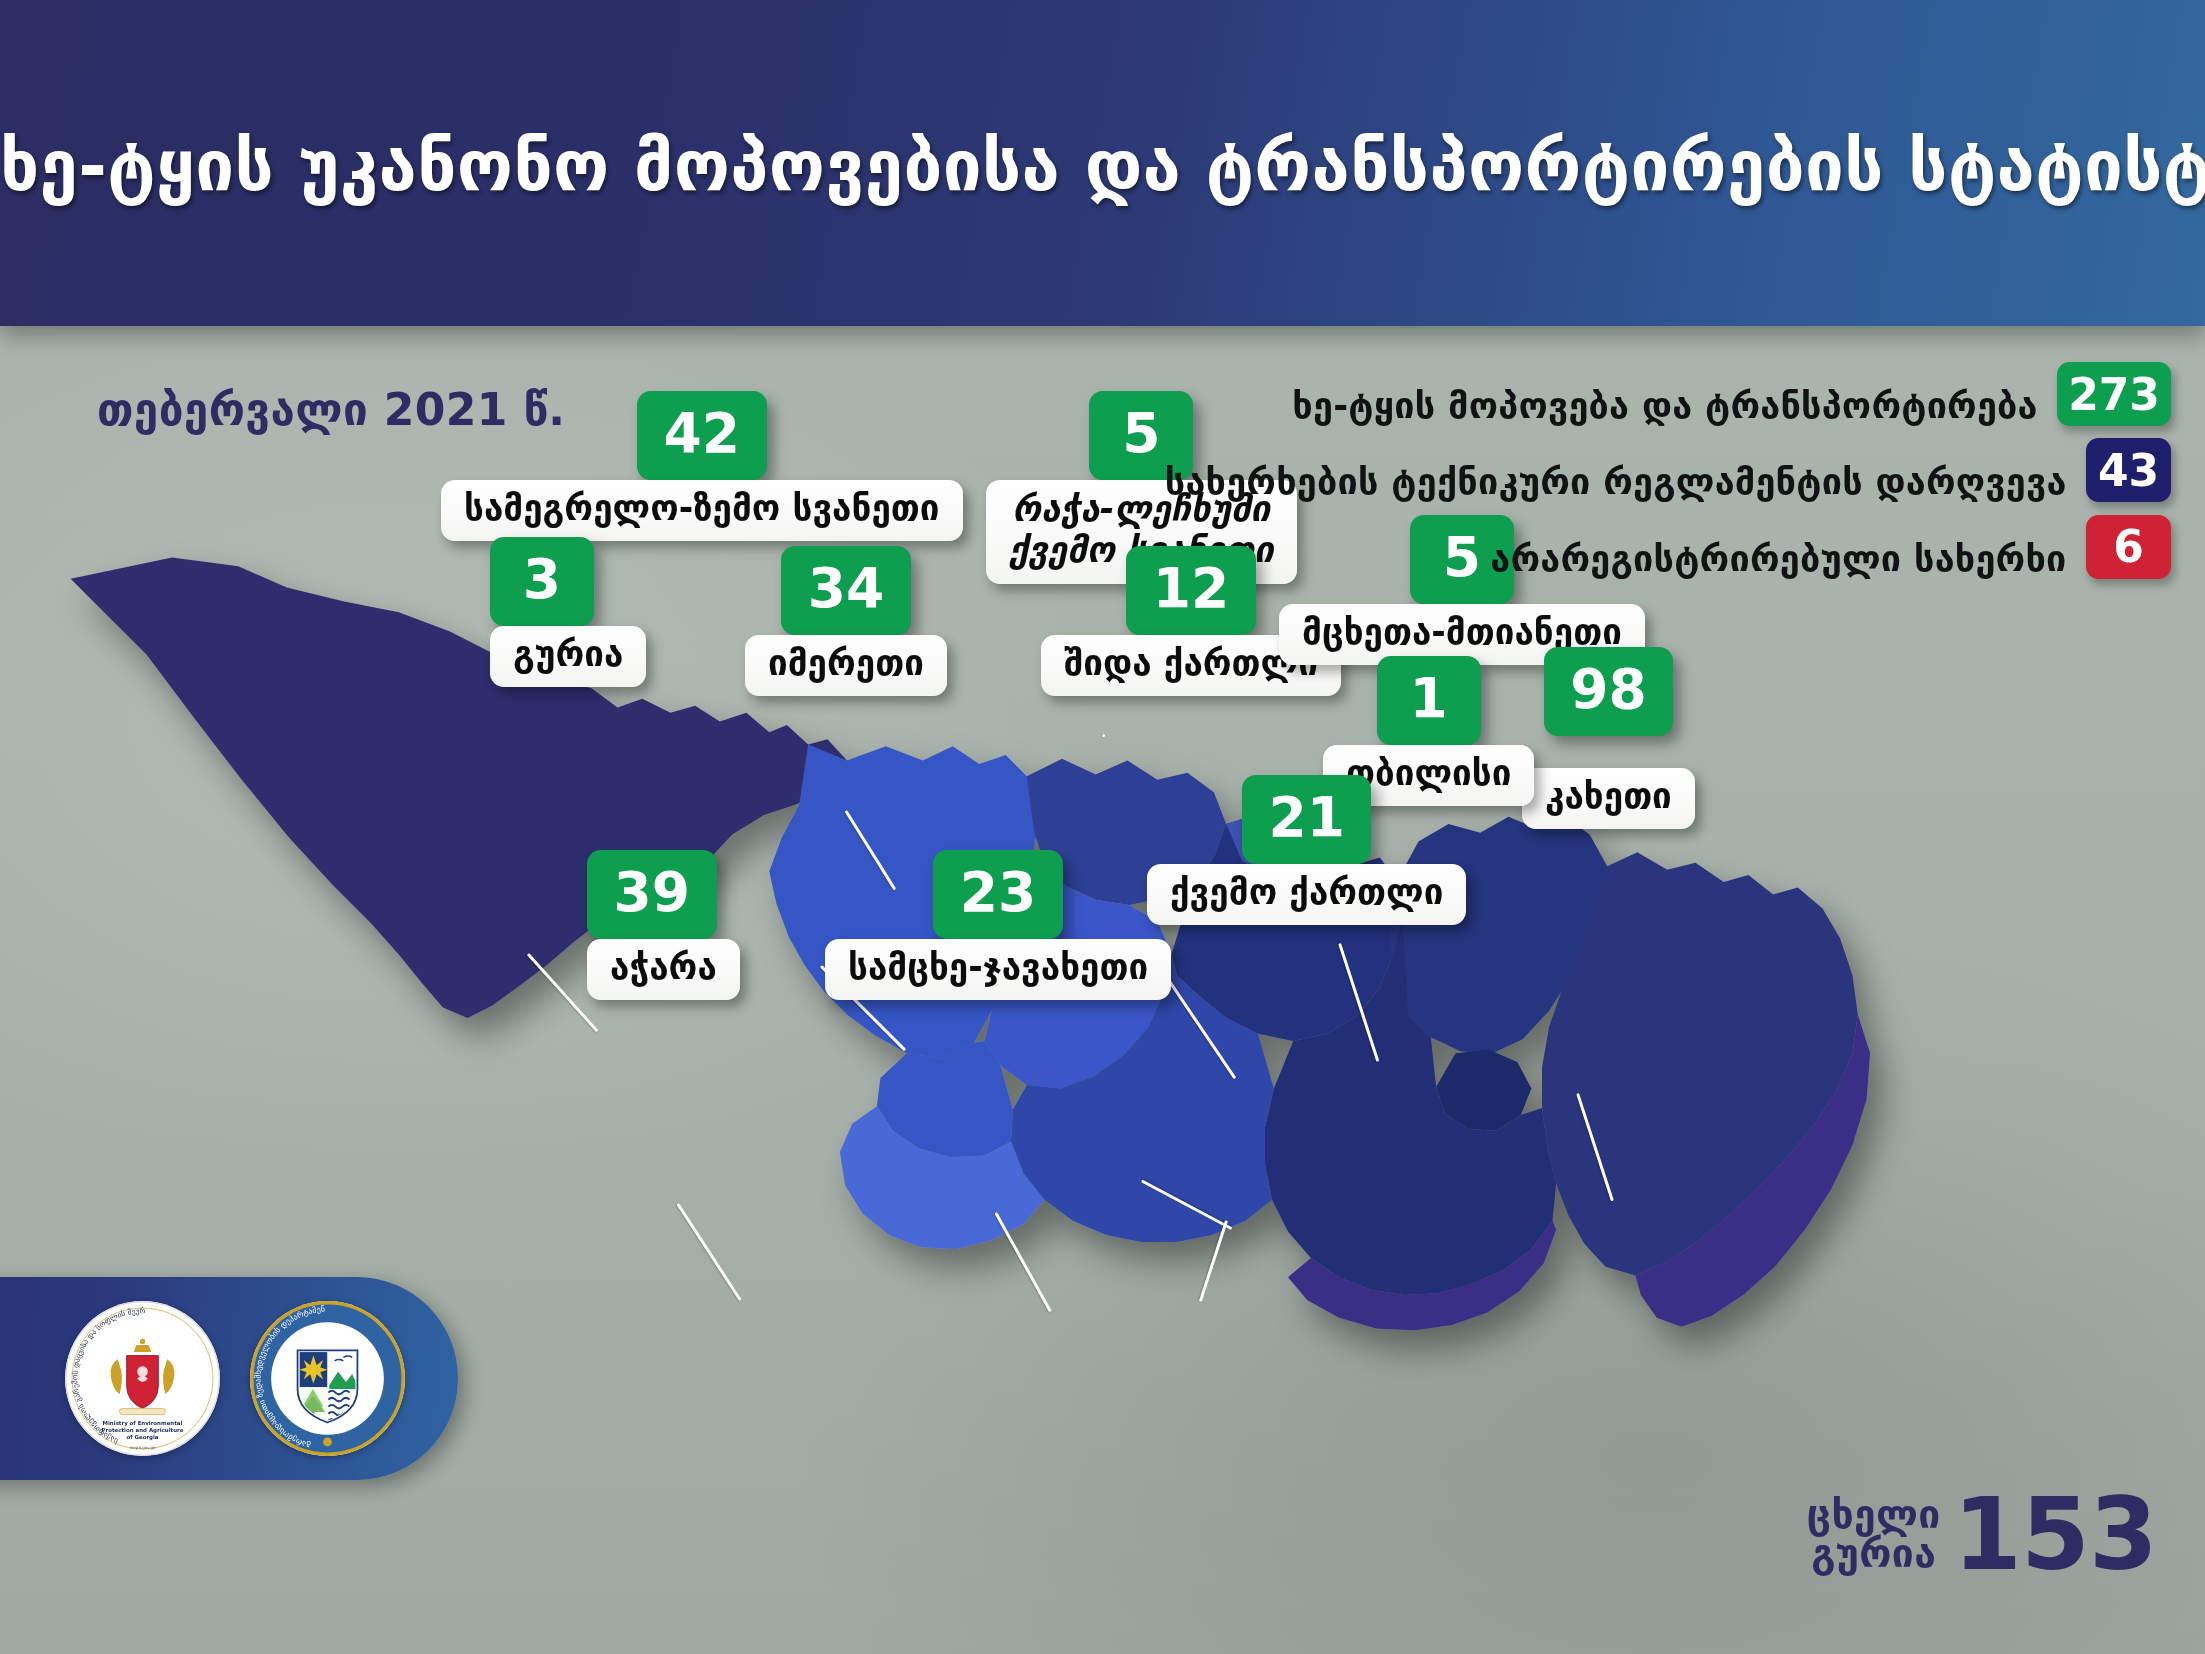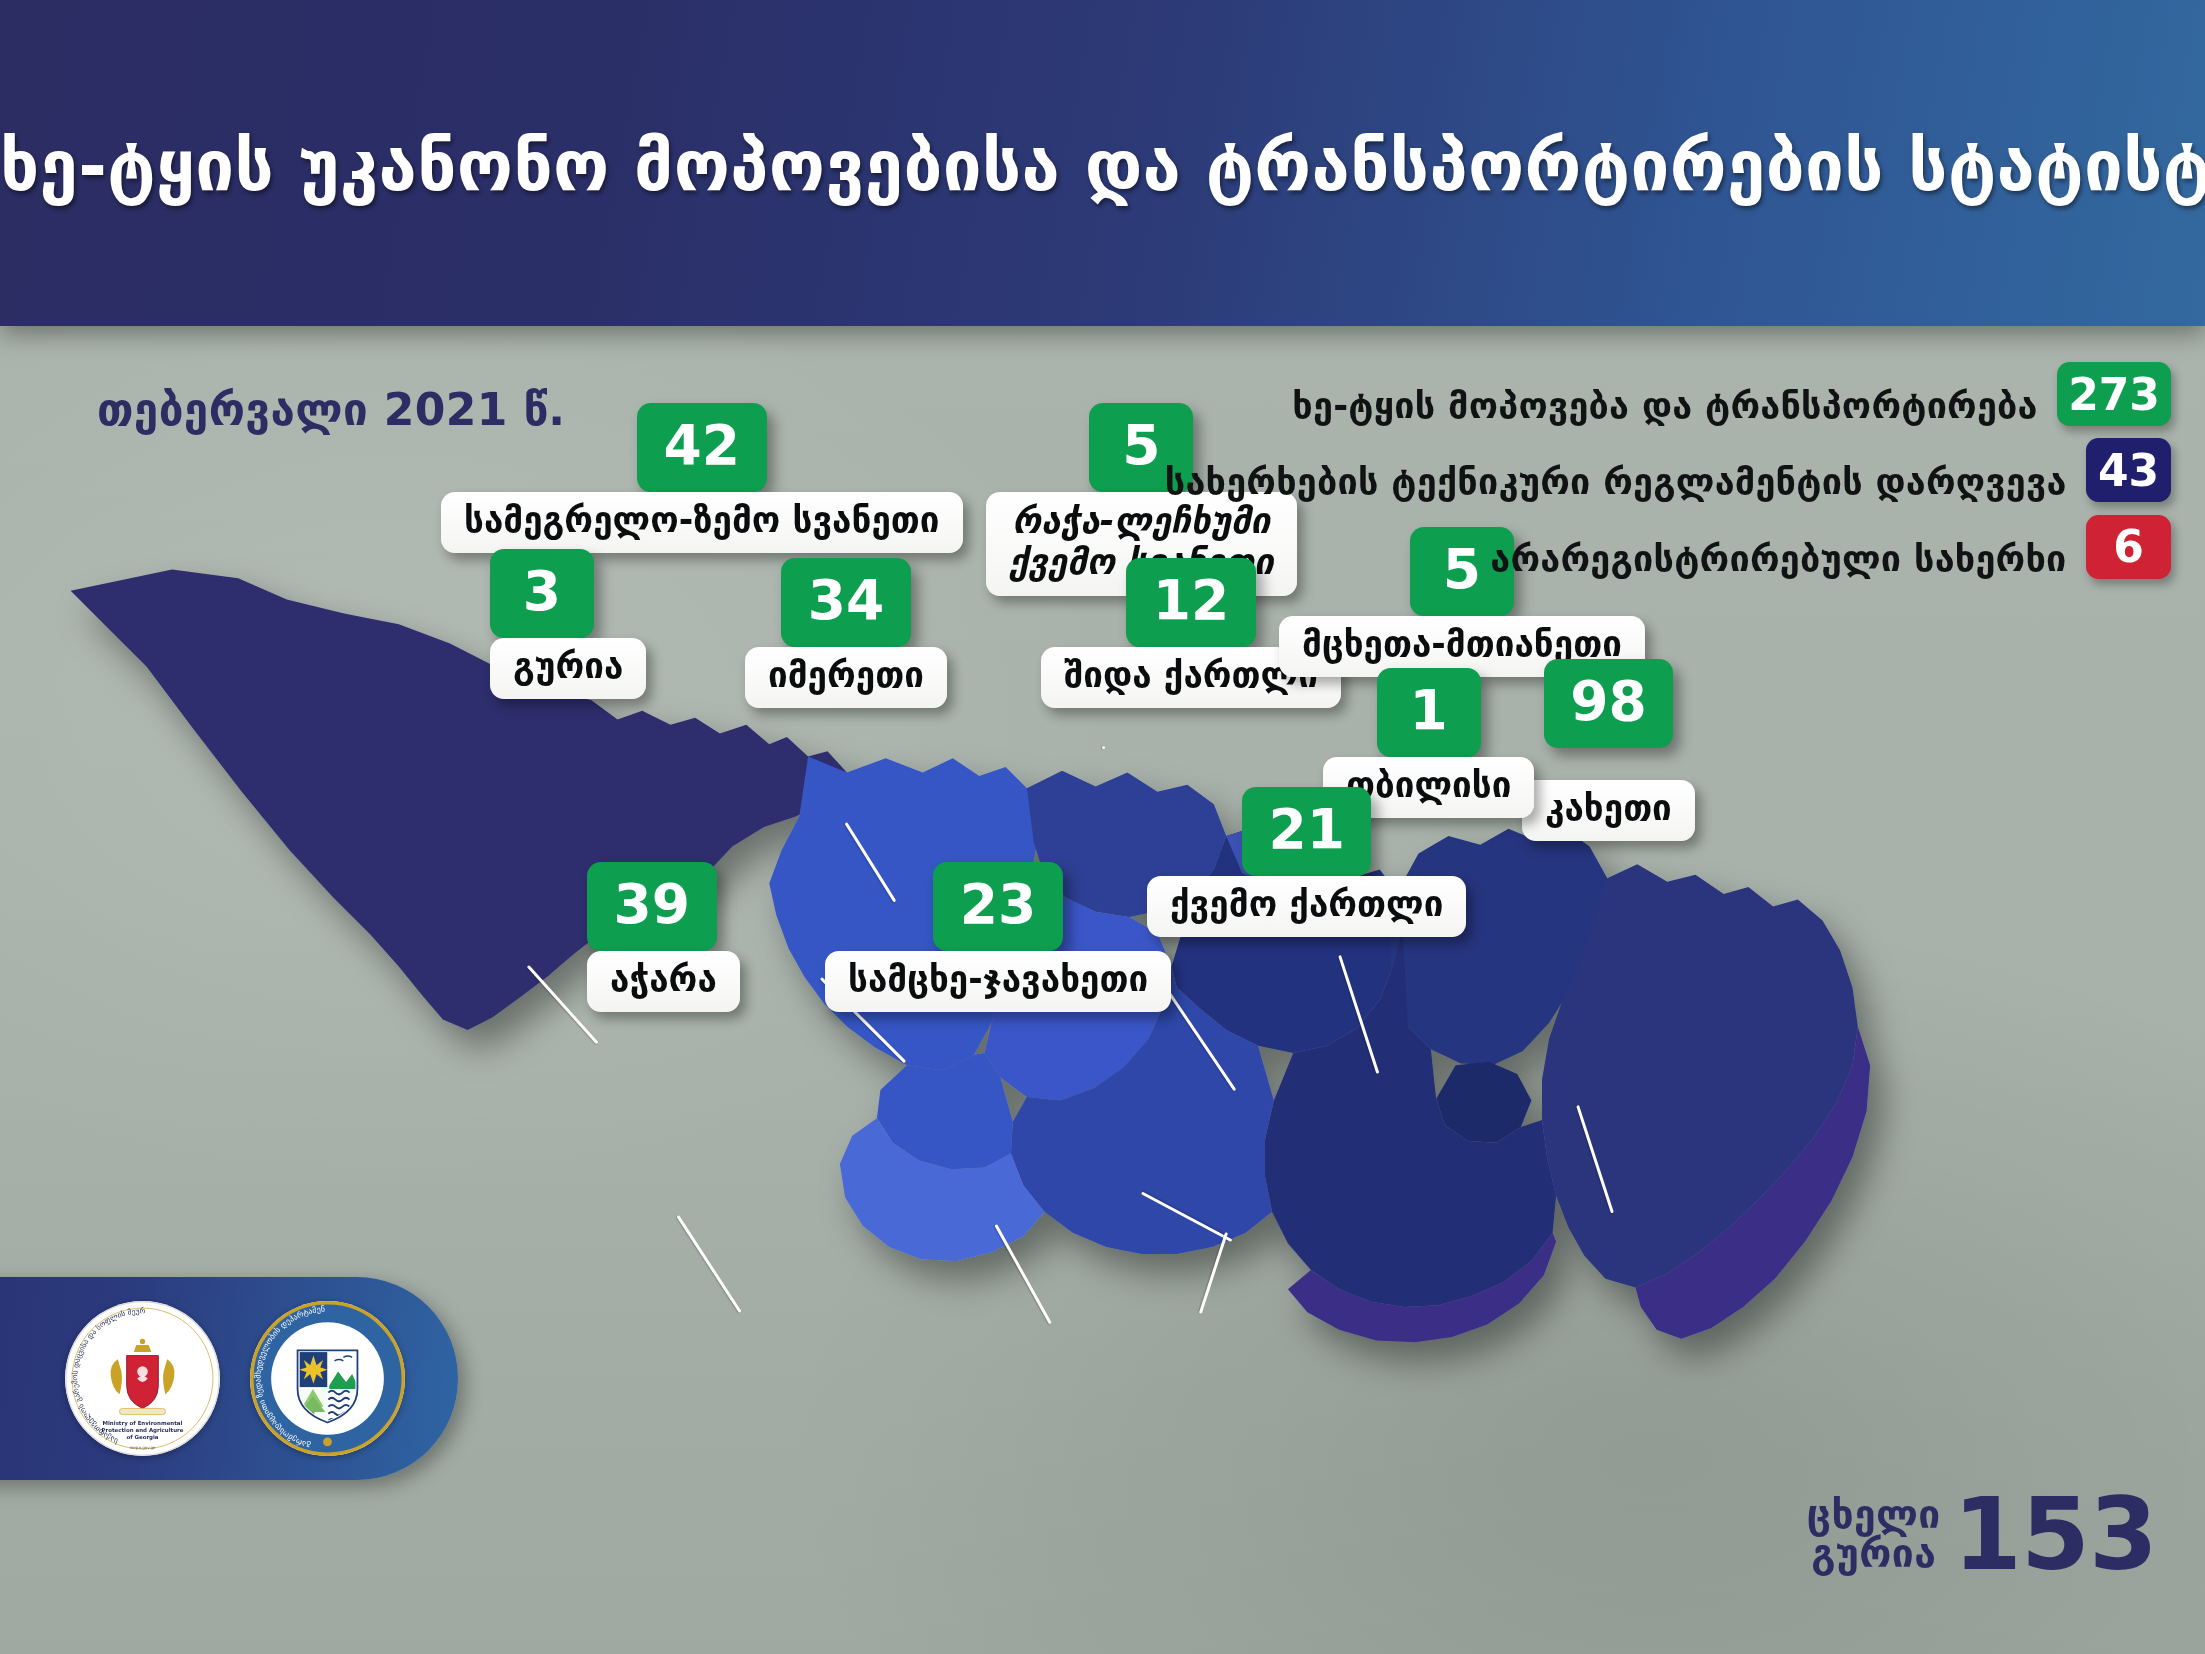--- a/index.html
+++ b/index.html
@@ -56,21 +56,21 @@
     min-width:85px;height:64px;border-radius:12.4px;
     display:flex;align-items:center;justify-content:center;
     color:#ffffff;font-size:44px;font-weight:700;
     box-shadow:3.5px 5.3px 8.8px rgba(0,0,0,.28);
     padding:0 11px;box-sizing:border-box;
   }
   .chip-green{background:#0d9e4f;}
   .chip-navy{background:#1f1f6e;}
   .chip-red{background:#cf2234;}
   
-  #map-wrap{position:absolute;left:0;top:324px;width:2116px;height:1328px;z-index:1;}
+  #map-wrap{position:absolute;left:0;top:312px;width:2116px;height:1328px;z-index:1;}
   #map-svg{position:absolute;left:53px;top:212px;width:1923px;height:935px;}
   
   .marker{position:absolute;z-index:7;}
   .m-count{
     background:#0d9e4f;color:#fff;border-radius:14px;
     font-size:55px;font-weight:700;line-height:1;
     padding:15px 26.5px 18.5px;display:inline-block;
     box-shadow:6.2px 8px 12.4px rgba(0,0,0,.35);
     text-align:center;min-width:51px;
   }

